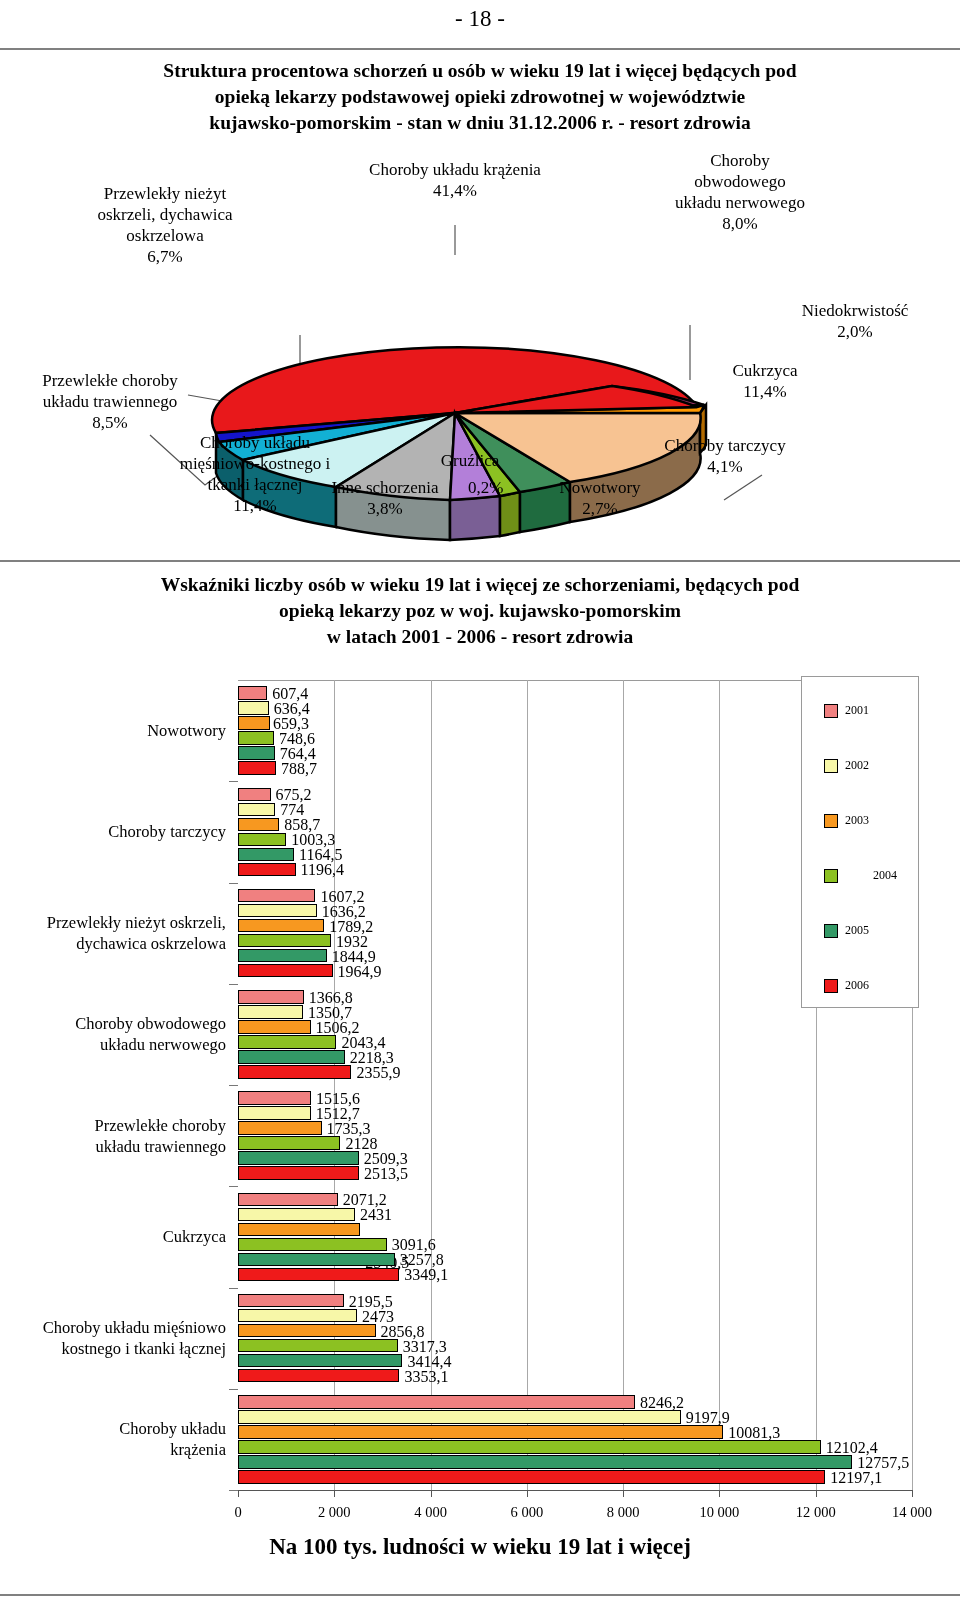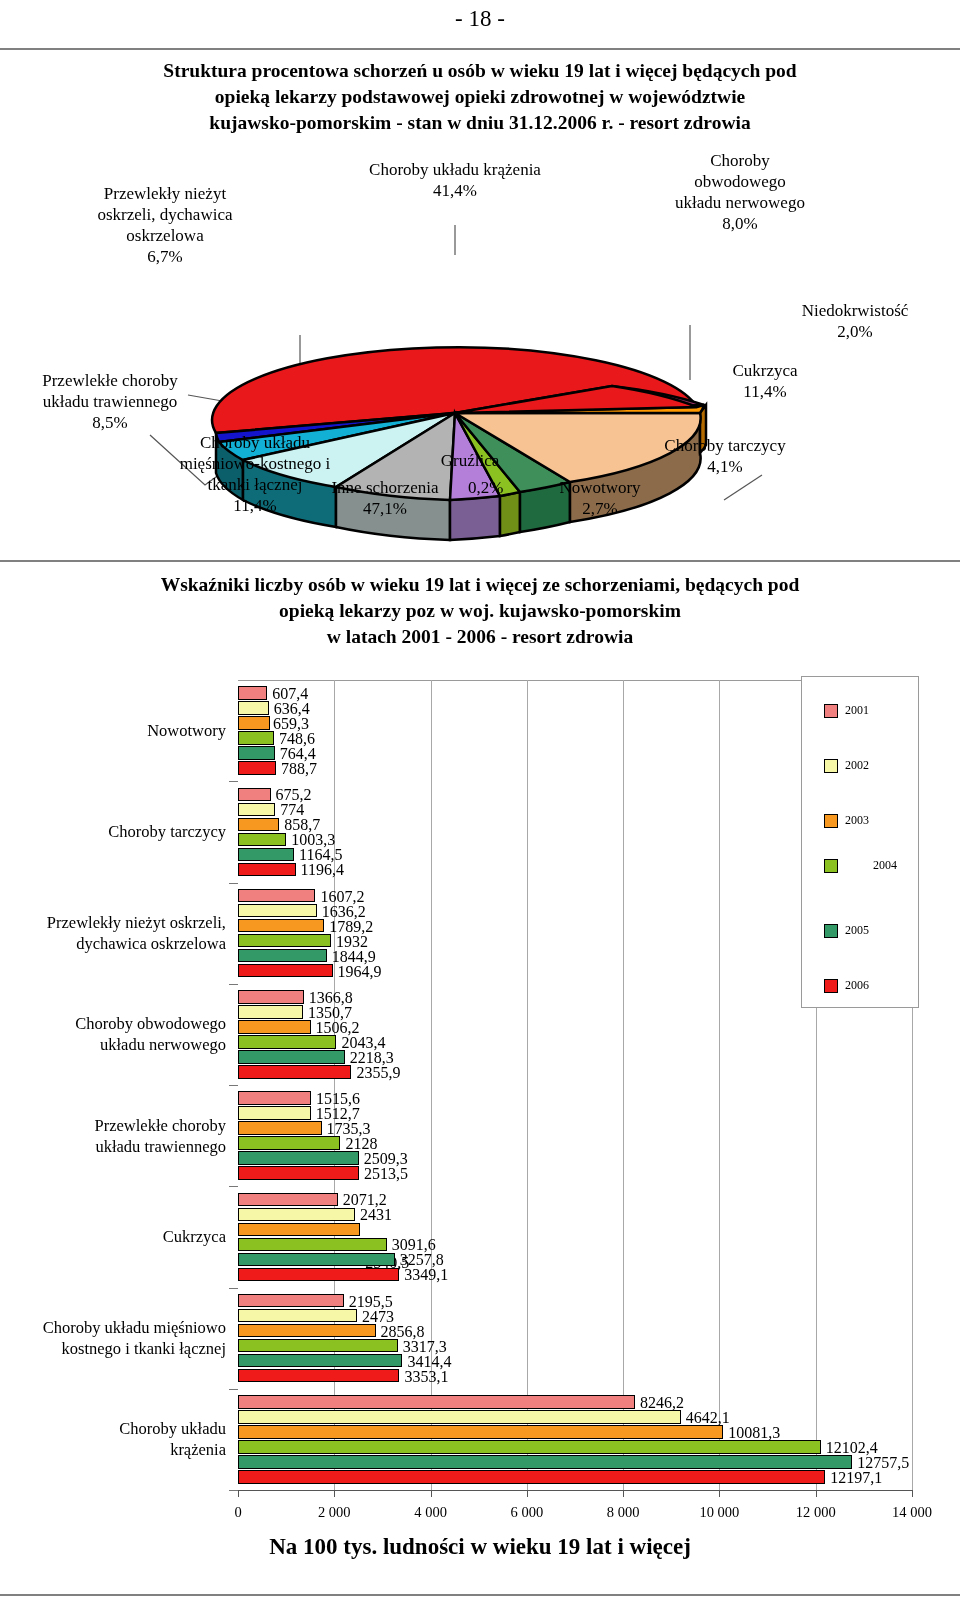--- a/index.html
+++ b/index.html
@@ -303,21 +303,21 @@
 
     <div class="pie-label ctr" style="left:415px; top:295px; width:110px;">
       <div>Gruźlica</div>
     </div>
     <div class="pie-label lft" style="left:468px; top:322px;">
       <div>0,2%</div>
     </div>
 
     <div class="pie-label ctr" style="left:300px; top:322px; width:170px;">
       <div>Inne schorzenia</div>
-      <div>47,1%</div>
+      <div>3,8%</div>
     </div>
 
     <div class="pie-label ctr" style="left:140px; top:277px; width:230px;">
       <div>Choroby układu</div>
       <div>mięśniowo-kostnego i</div>
       <div>tkanki łącznej</div>
       <div>11,4%</div>
     </div>
 
     <div class="pie-label ctr" style="left:10px; top:215px; width:200px;">
@@ -492,21 +492,21 @@
         <div class="bar-value" style="left: 380.535px; top: 651.625px;">2856,8</div>
         <div class="bar" title="2004: 3317,3" style="top: 666.875px; width: 159.704px; height: 13.5px; background: rgb(140, 193, 34);"></div>
         <div class="bar-value" style="left: 402.704px; top: 666.625px;">3317,3</div>
         <div class="bar" title="2005: 3414,4" style="top: 681.875px; width: 164.379px; height: 13.5px; background: rgb(51, 153, 102);"></div>
         <div class="bar-value" style="left: 407.379px; top: 681.625px;">3414,4</div>
         <div class="bar" title="2006: 3353,1" style="top: 696.875px; width: 161.428px; height: 13.5px; background: rgb(239, 26, 26);"></div>
         <div class="bar-value" style="left: 404.428px; top: 696.625px;">3353,1</div>
         <div class="bar" title="2001: 8246,2" style="top: 723.125px; width: 396.996px; height: 13.5px; background: rgb(240, 128, 128);"></div>
         <div class="bar-value" style="left: 639.996px; top: 722.875px;">8246,2</div>
         <div class="bar" title="2002: 9197,9" style="top: 738.125px; width: 442.813px; height: 13.5px; background: rgb(247, 247, 168);"></div>
-        <div class="bar-value" style="left: 685.813px; top: 737.875px;">4642,1</div>
+        <div class="bar-value" style="left: 685.813px; top: 737.875px;">9197,9</div>
         <div class="bar" title="2003: 10081,3" style="top: 753.125px; width: 485.343px; height: 13.5px; background: rgb(247, 152, 32);"></div>
         <div class="bar-value" style="left: 728.343px; top: 752.875px;">10081,3</div>
         <div class="bar" title="2004: 12102,4" style="top: 768.125px; width: 582.644px; height: 13.5px; background: rgb(140, 193, 34);"></div>
         <div class="bar-value" style="left: 825.644px; top: 767.875px;">12102,4</div>
         <div class="bar" title="2005: 12757,5" style="top: 783.125px; width: 614.183px; height: 13.5px; background: rgb(51, 153, 102);"></div>
         <div class="bar-value" style="left: 857.183px; top: 782.875px;">12757,5</div>
         <div class="bar" title="2006: 12197,1" style="top: 798.125px; width: 587.203px; height: 13.5px; background: rgb(239, 26, 26);"></div>
         <div class="bar-value" style="left: 830.203px; top: 797.875px;">12197,1</div>
       </div>
 
@@ -519,21 +519,21 @@
             <span class="legend-text">2001</span>
           </div>
           <div class="legend-row" style="top: 81px;">
             <span class="legend-swatch" style="background: rgb(247, 247, 168);"></span>
             <span class="legend-text">2002</span>
           </div>
           <div class="legend-row" style="top: 136px;">
             <span class="legend-swatch" style="background: rgb(247, 152, 32);"></span>
             <span class="legend-text">2003</span>
           </div>
-          <div class="legend-row" style="top: 181px; gap: 35px;">
+          <div class="legend-row" style="top: 191px; gap: 35px;">
             <span class="legend-swatch" style="background: rgb(140, 193, 34);"></span>
             <span class="legend-text">2004</span>
           </div>
           <div class="legend-row" style="top: 246px;">
             <span class="legend-swatch" style="background: rgb(51, 153, 102);"></span>
             <span class="legend-text">2005</span>
           </div>
           <div class="legend-row" style="top: 301px;">
             <span class="legend-swatch" style="background: rgb(239, 26, 26);"></span>
             <span class="legend-text">2006</span>

